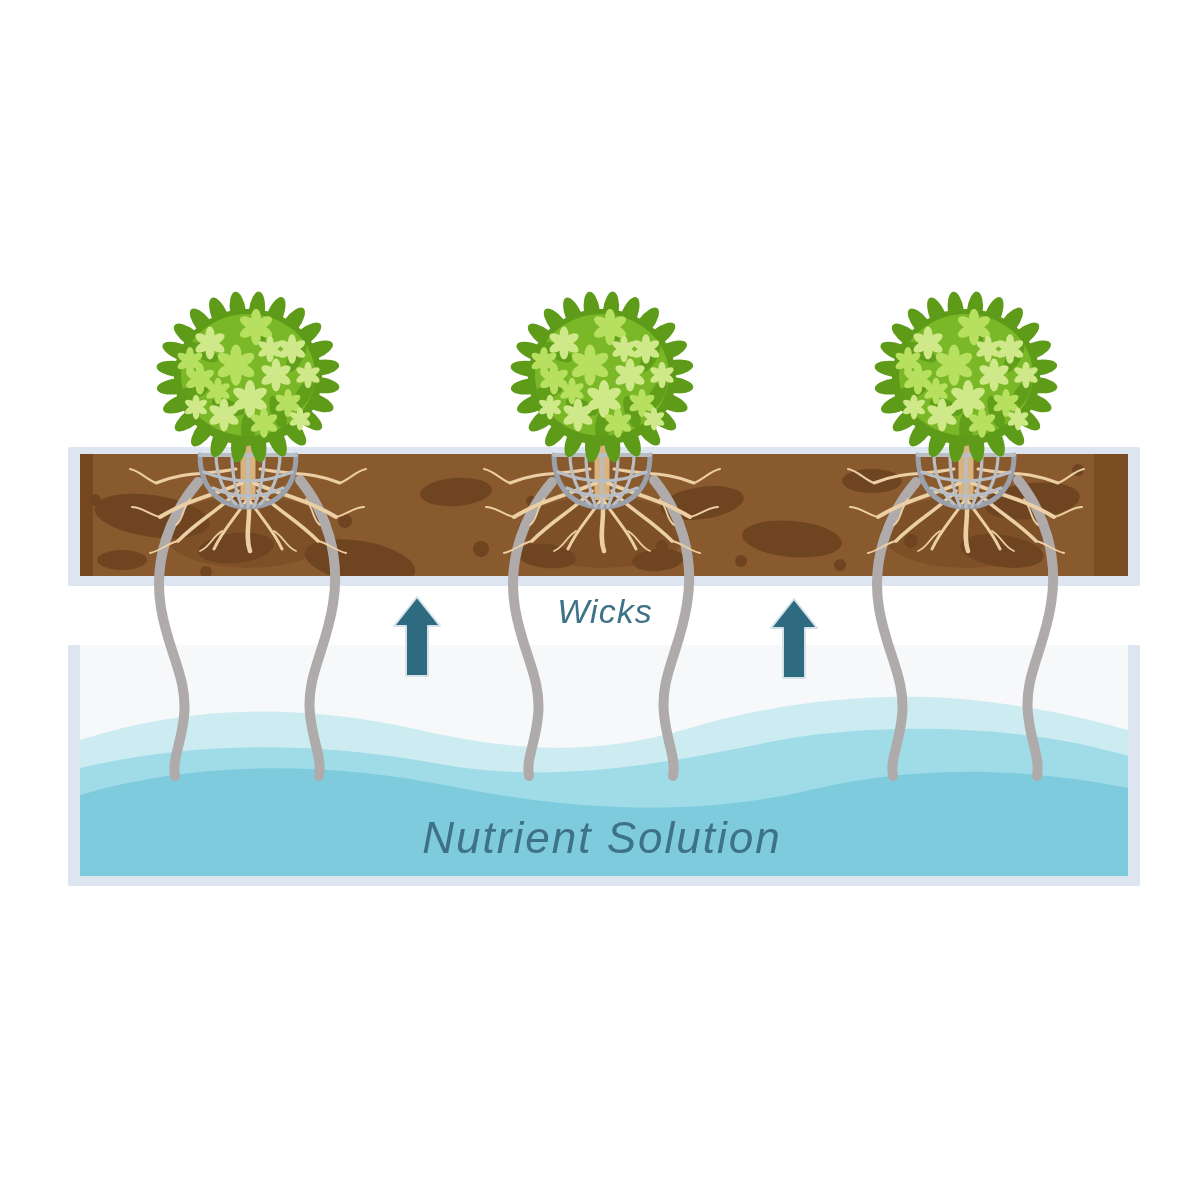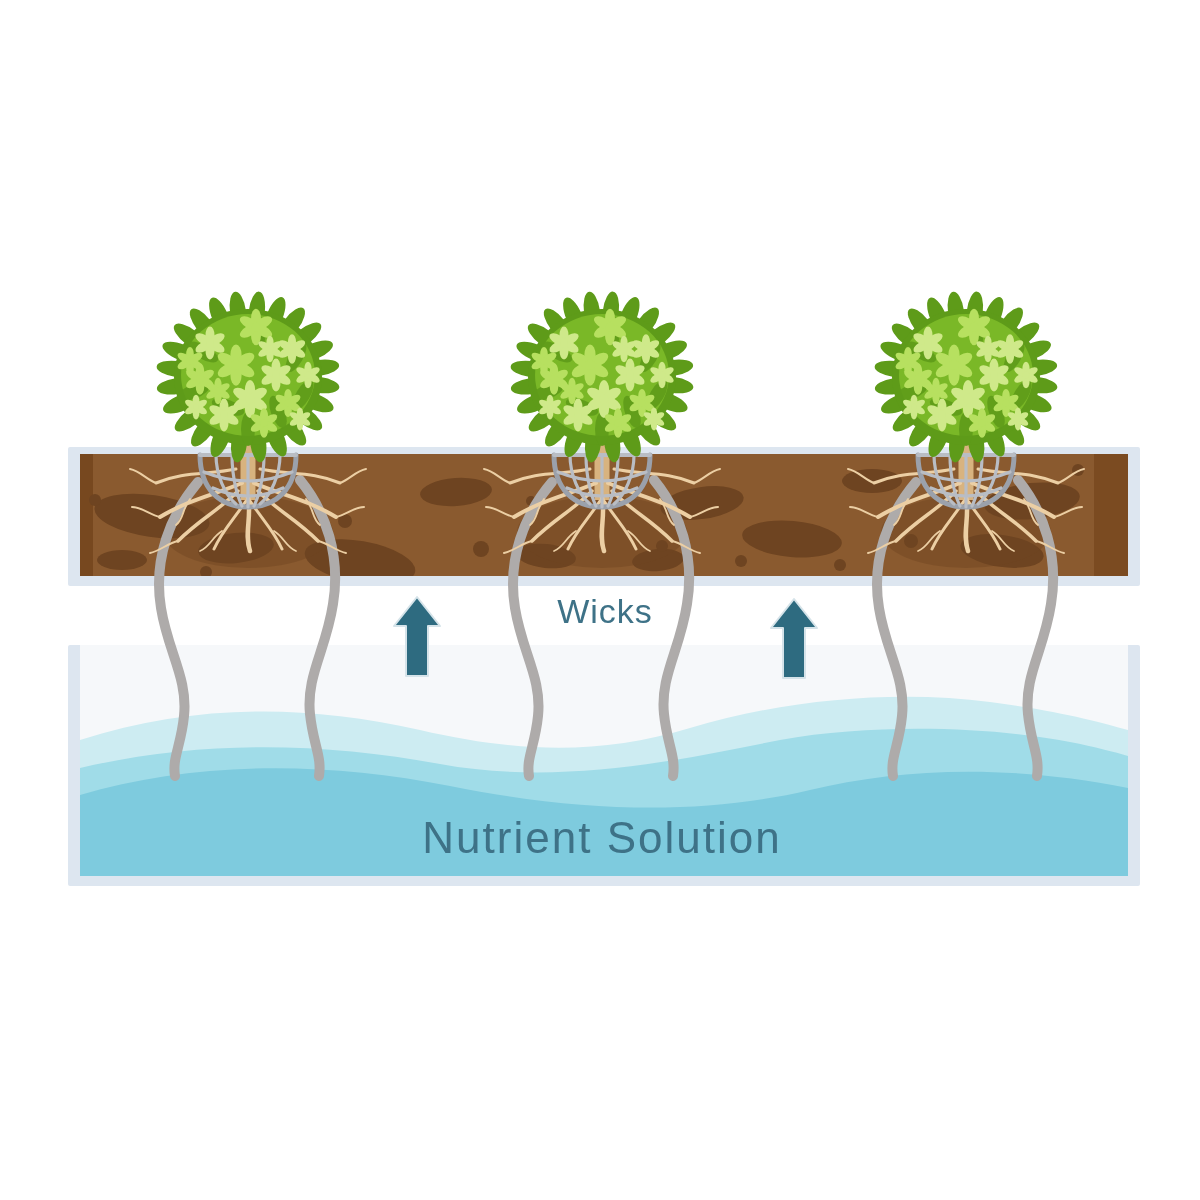--- a/index.html
+++ b/index.html
@@ -1,16 +1,16 @@
 <!DOCTYPE html>
 <html style="--tray: #dde6f0; --soil: #8a5a2f; --soil-dark: #6e4421; --soil-edge: #77481f; --soil-edge-r: #7b4b21; --tank-inner: #f6f8fa; --water-light: #cdecf2; --water-mid: #a0dce8; --water-main: #7ecbde; --wick: #aeabaa; --arrow: #2e6b80; --label: #3e7287; --leaf-dark: #5e9b19; --leaf-mid: #7ab827; --flower-a: #cfe98a; --flower-b: #b7e060; --root: #eccfa4; --basket: #b9bdc4; --basket-dark: #9ba1ab; --trunk: #d8b37f;"><head>
 <meta charset="utf-8">
 <style>
   html,body{margin:0;padding:0;background:#ffffff;}
-  .canvas{position:relative;width:1200px;height:1200px;background:#fff;overflow:hidden;}
+  .canvas{position:relative;width:1200px;height:1200px;background:#fff;overflow:hidden;font-style:italic;}
   svg{display:block;}
   .tray-border{fill:var(--tray);}
   .soil{fill:var(--soil);}
   .soil-edge-l{fill:var(--soil-edge);}
   .soil-edge-r{fill:var(--soil-edge-r);}
   .soil-blob{fill:var(--soil-dark);}
   .tank-inner{fill:var(--tank-inner);}
   .water-light{fill:var(--water-light);}
   .water-mid{fill:var(--water-mid);}
   .water-main{fill:var(--water-main);}

